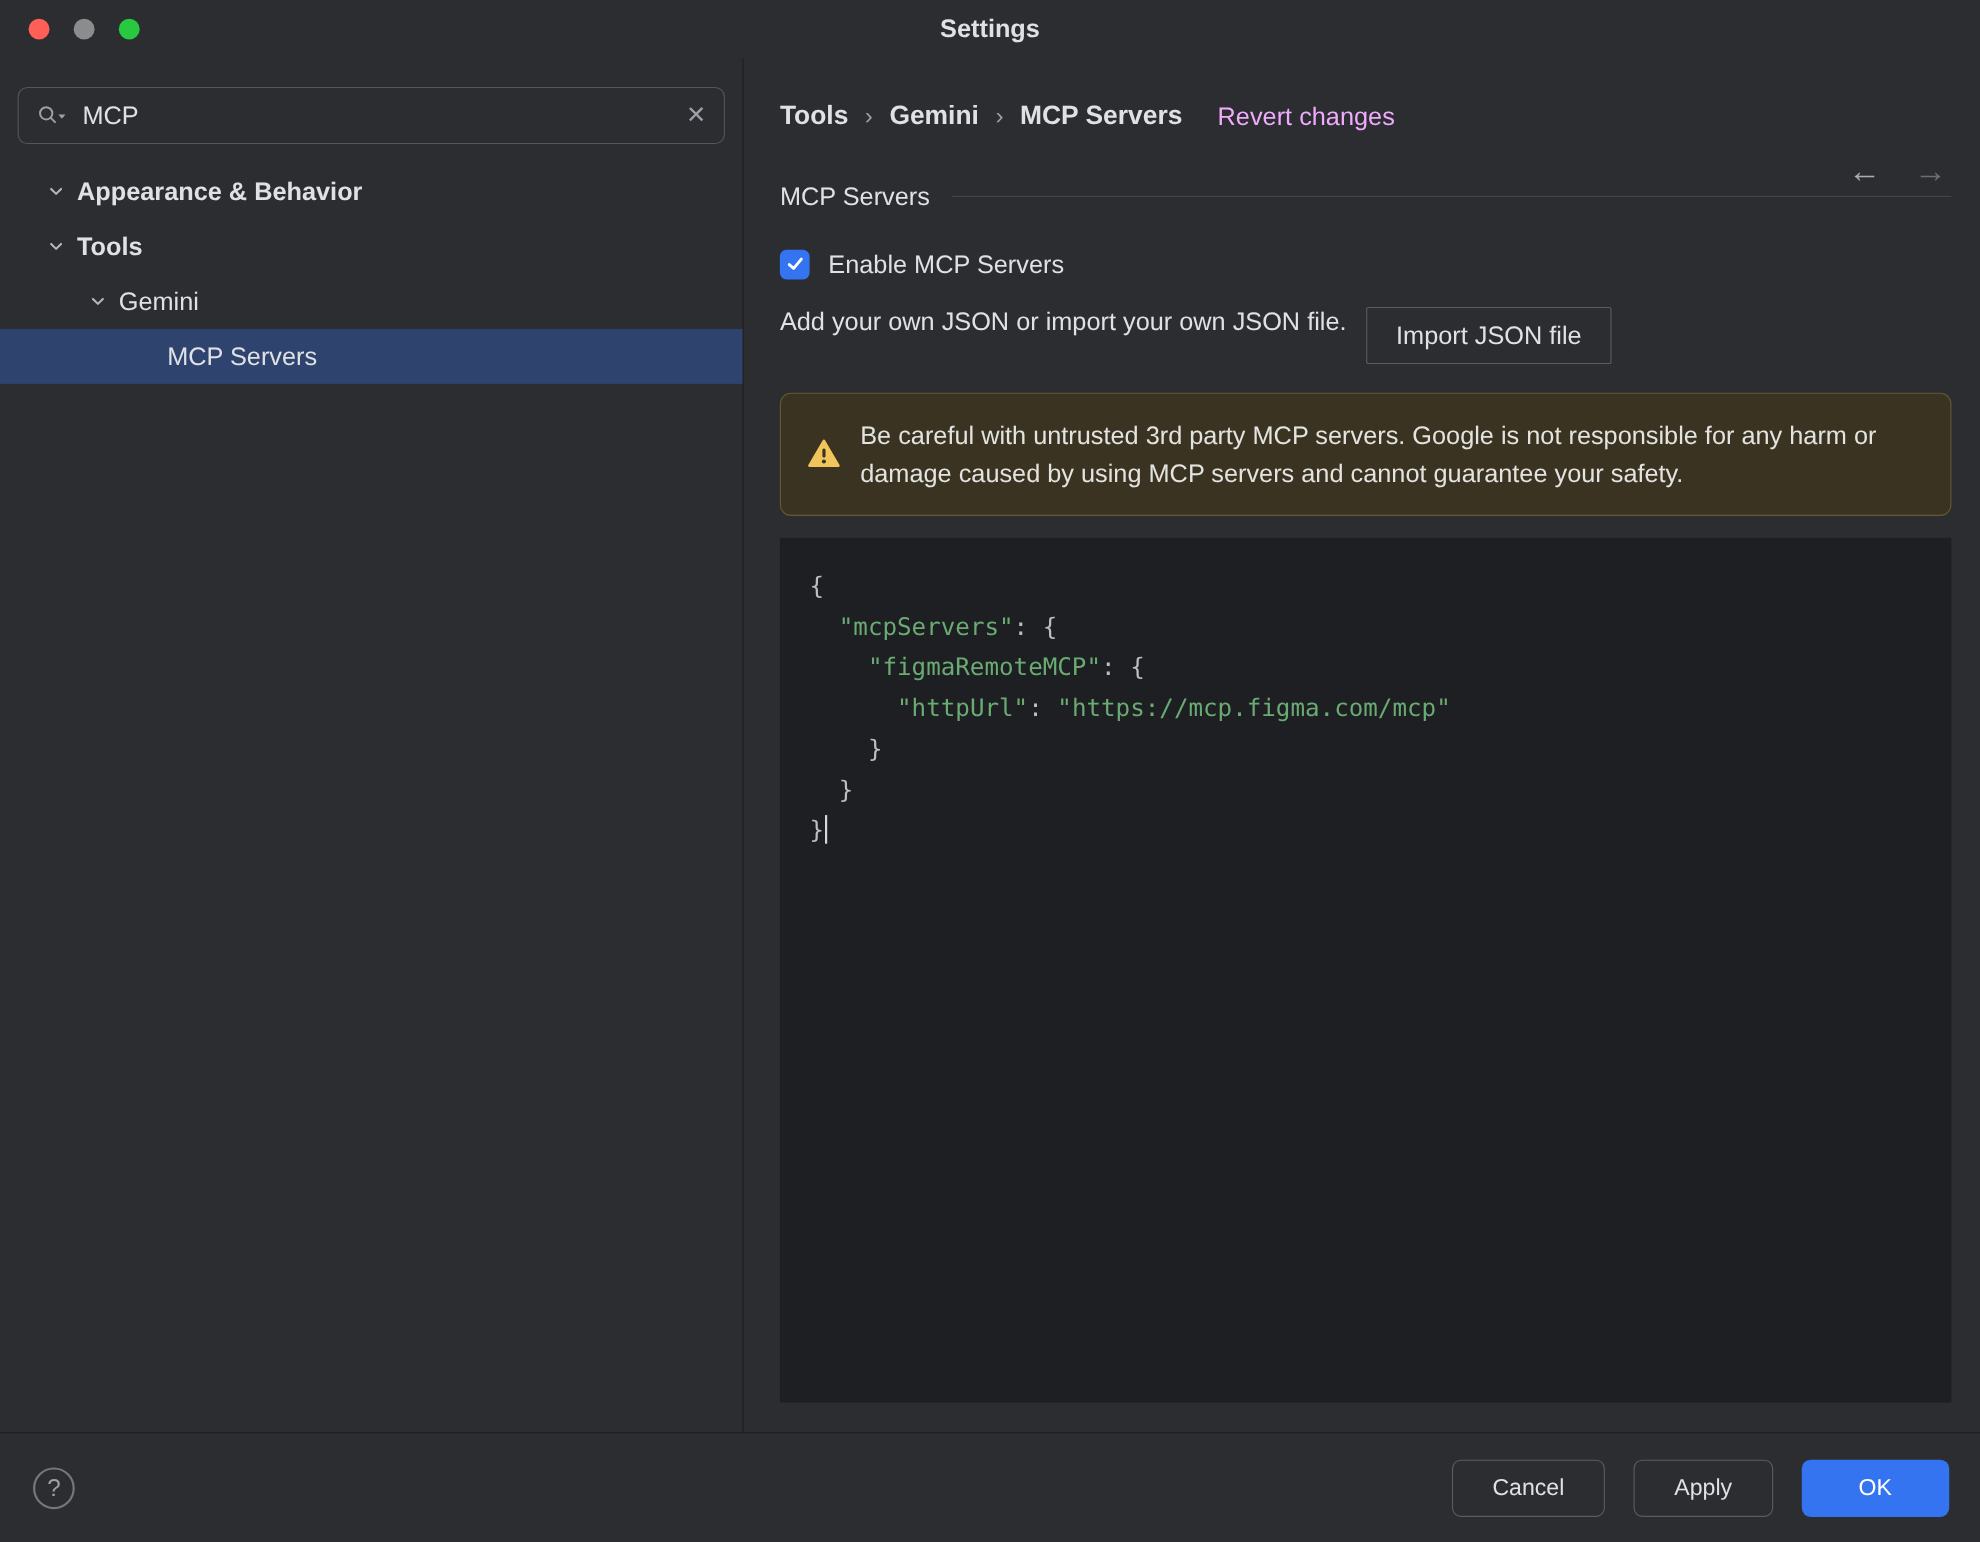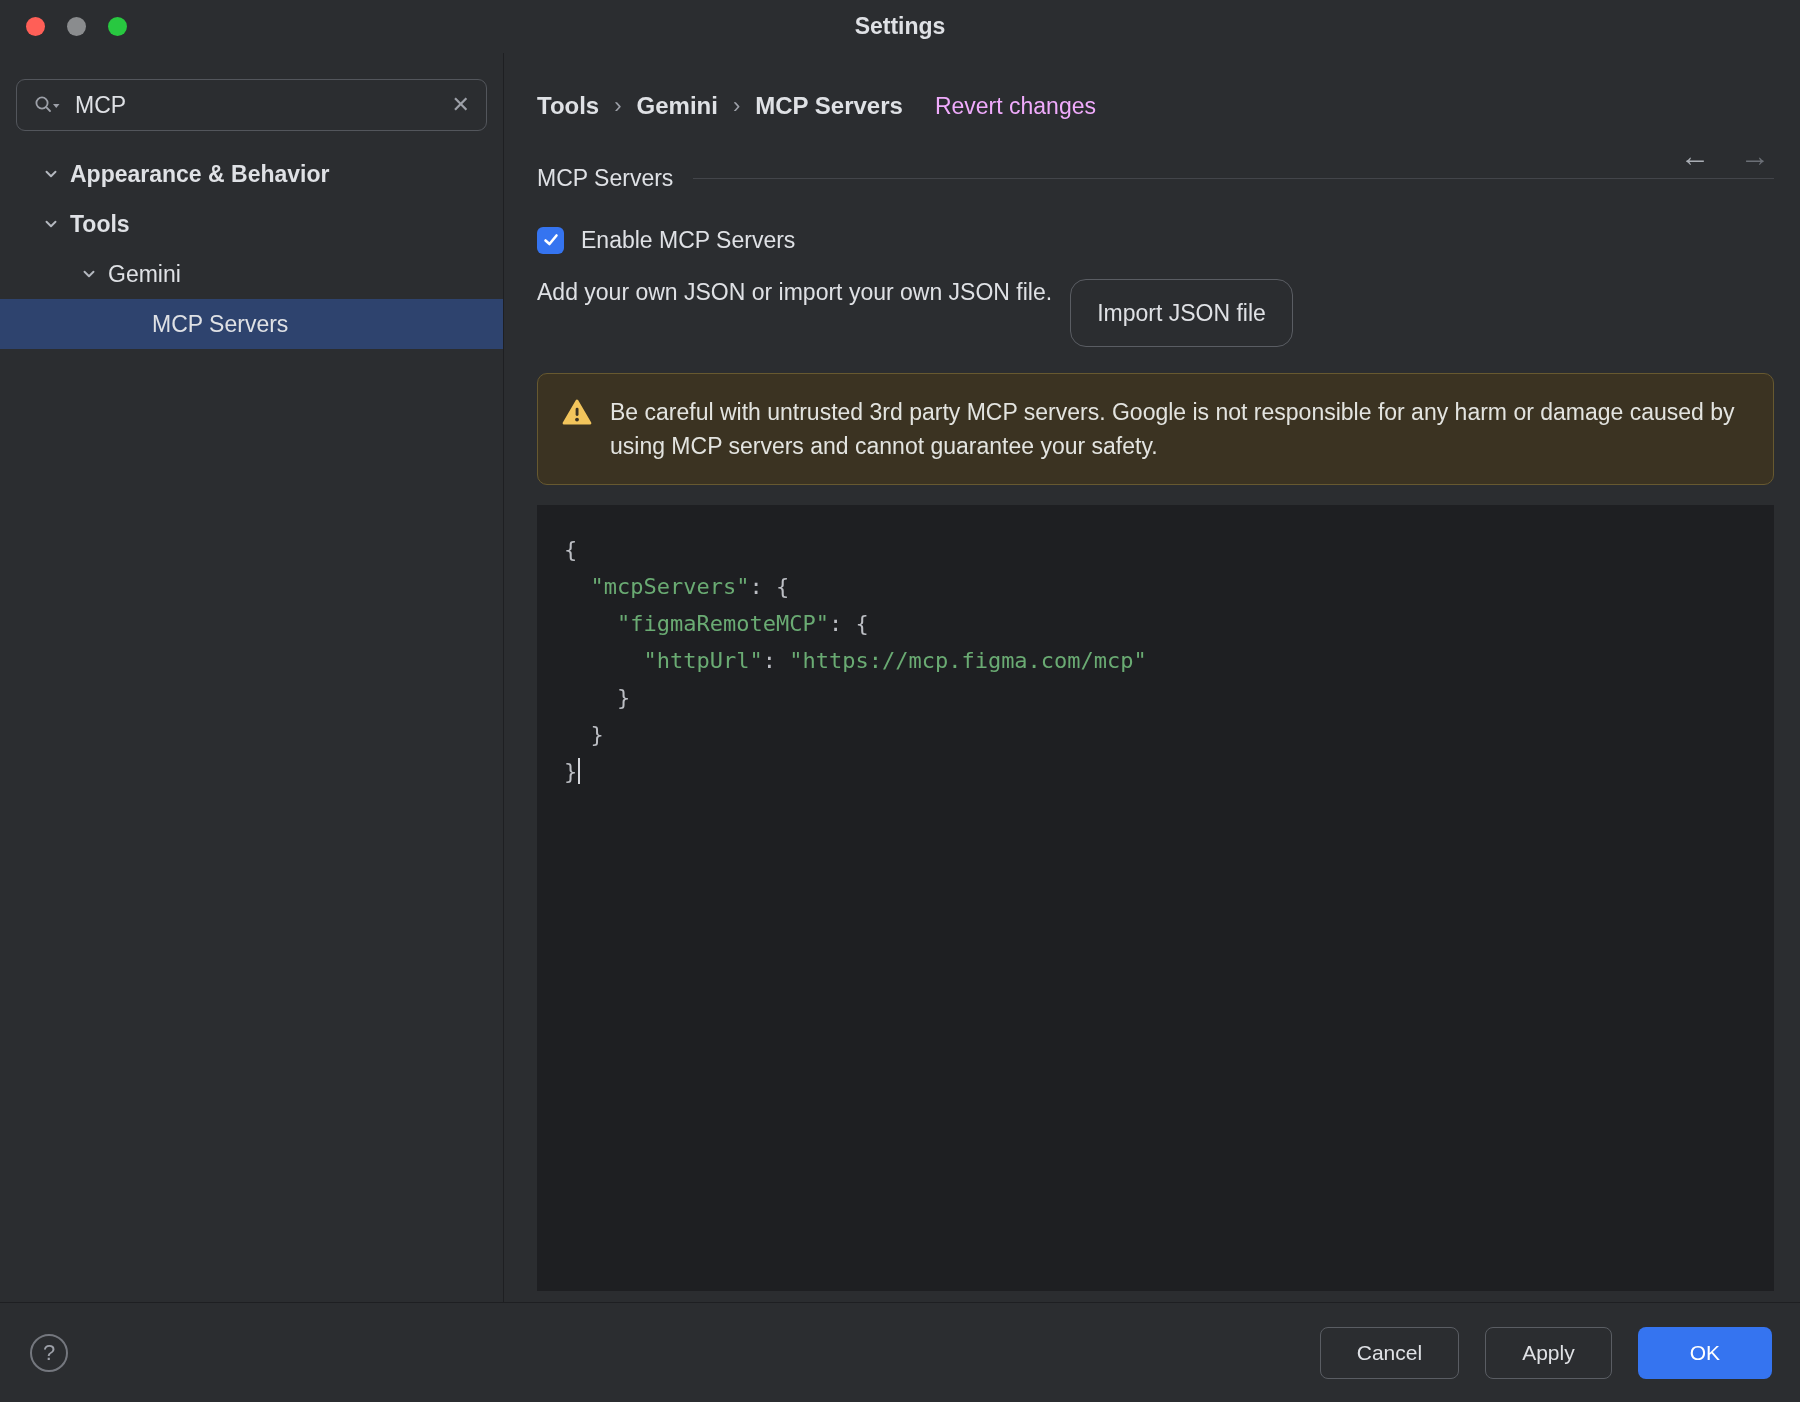--- a/index.html
+++ b/index.html
@@ -16,21 +16,21 @@
   .dot { width:19px; height:19px; border-radius:50%; }
   .dot.red { background:#ff5f57; }
   .dot.gray { background:#8a8c8e; }
   .dot.green { background:#28c840; }
   .win-title { font-size:23px; font-weight:700; color:#dfe1e5; }
 
   
   .main-body { display:flex; height:1249px; }
 
   
-  .sidebar { width:504px; border-right:1px solid #1e1f22; padding-top:26px; background:#2b2d30; }
+  .sidebar { width:676px; border-right:1px solid #1e1f22; padding-top:26px; background:#2b2d30; }
   .search-box {
     margin:0 16px; height:52px; border:1px solid #53565c; border-radius:9px;
     display:flex; align-items:center; padding:0 16px; gap:12px;
   }
   .search-box input {
     flex:1; background:transparent; border:none; outline:none;
     color:#dfe1e5; font-size:23px; font-family:"Liberation Sans", sans-serif;
   }
   .clear-x { color:#9da0a8; font-size:22px; cursor:default; line-height:1; }
 
@@ -59,28 +59,28 @@
   .section-title { font-size:23px; color:#dfe1e5; white-space:nowrap; }
   .section-line { flex:1; height:1px; background:#43454a; }
 
   .enable-row { margin-top:30px; display:flex; align-items:center; height:34px; }
   .checkbox { width:27px; height:27px; border-radius:6px; background:#3574f0; display:flex; align-items:center; justify-content:center; }
   .enable-label { font-size:23px; margin-left:17px; }
 
   .import-row { margin-top:22px; display:flex; }
   .import-text { font-size:23px; color:#dfe1e5; }
   .import-btn {
-    margin-left:18px; height:68px; padding:0 26px; background:transparent;
-    border:1px solid #5a5d63; border-radius:16px; color:#dfe1e5; font-size:23px;
+    margin-left:18px; height:52px; padding:0 26px; background:transparent;
+    border:1px solid #5a5d63; border-radius:2px; color:#dfe1e5; font-size:23px;
     font-family:"Liberation Sans", sans-serif; display:flex; align-items:center;
   }
 
   .warning-box {
     margin-top:26px; border:1px solid #675930; background:#3b3322; border-radius:10px;
-    padding:21px 24px; display:flex; gap:18px; align-items:flex-start;
+    padding:21px 24px; display:flex; gap:18px; align-items:center;
   }
   .warning-text { font-size:23px; line-height:34px; color:#e3e4e0; }
   .warning-icon { flex:0 0 auto; margin-top:3px; }
 
   .editor {
     margin-top:20px; height:786px; background:#1e1f22;
     padding:26px 20px 0 27px; overflow:hidden;
   }
   .code-line {
     font-family:"DejaVu Sans Mono", monospace; font-size:22px; line-height:37px;

